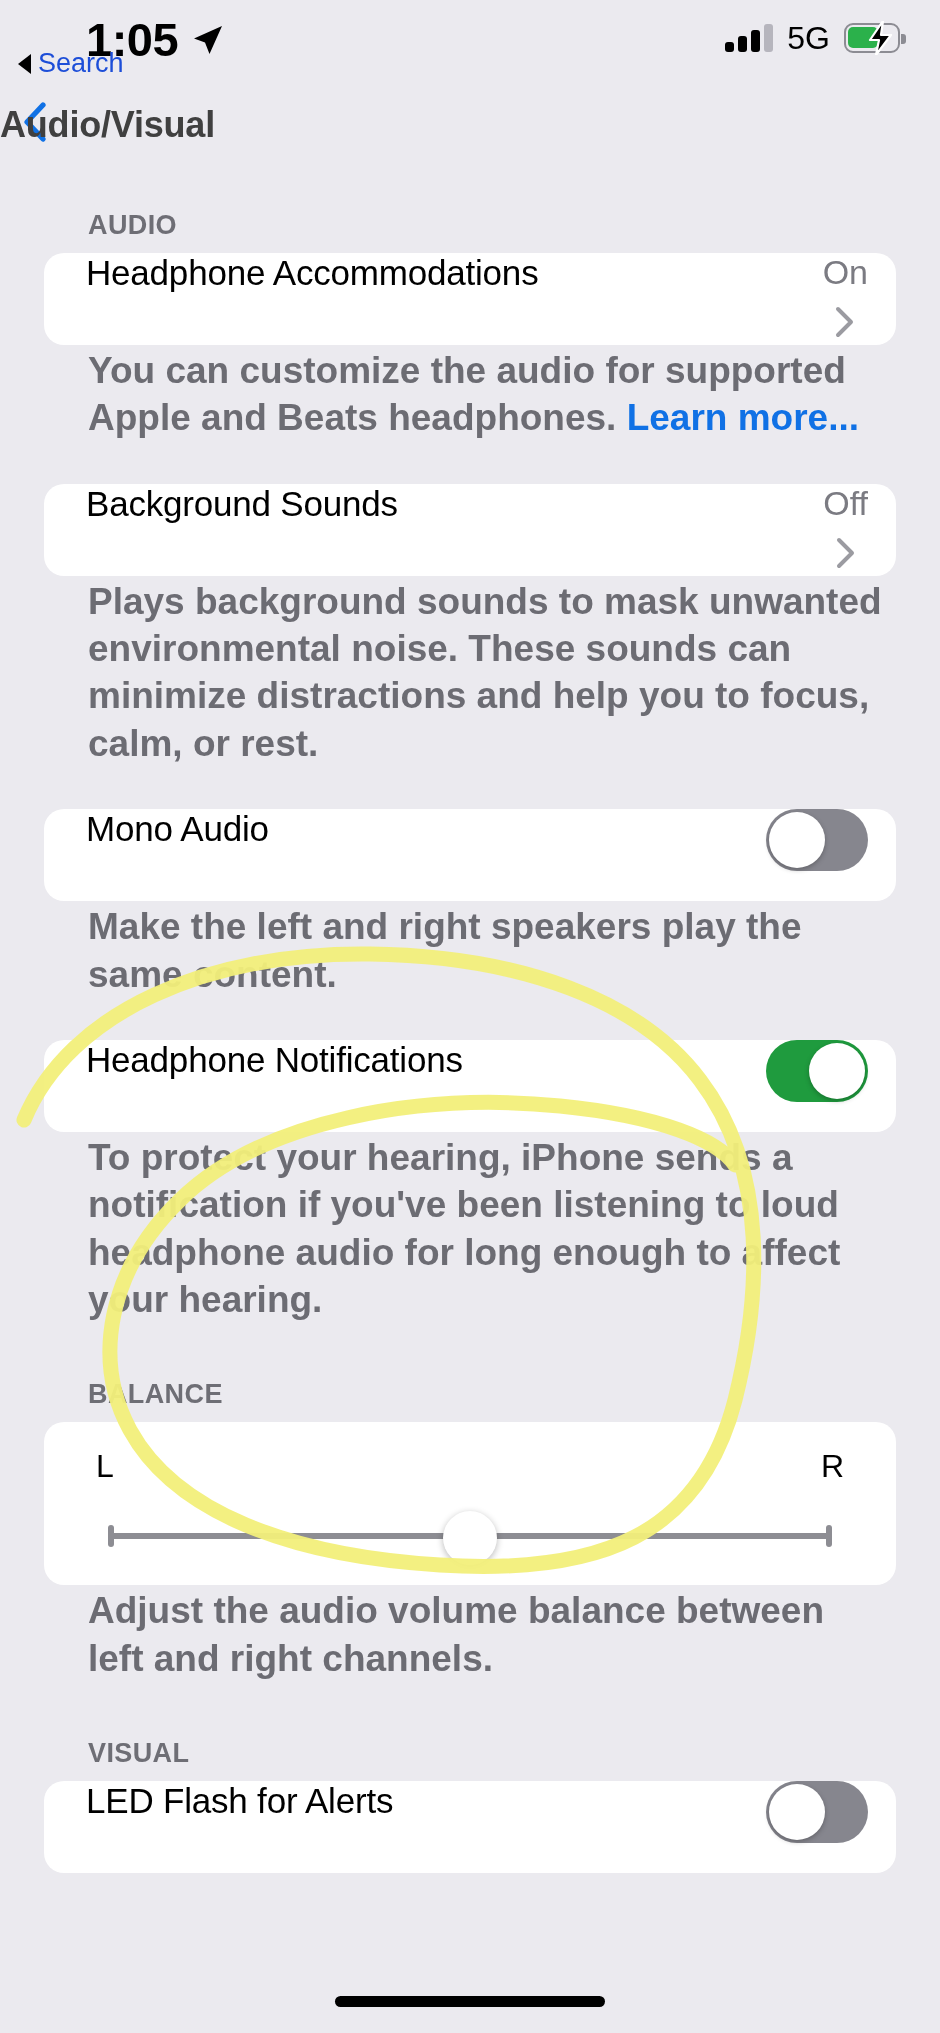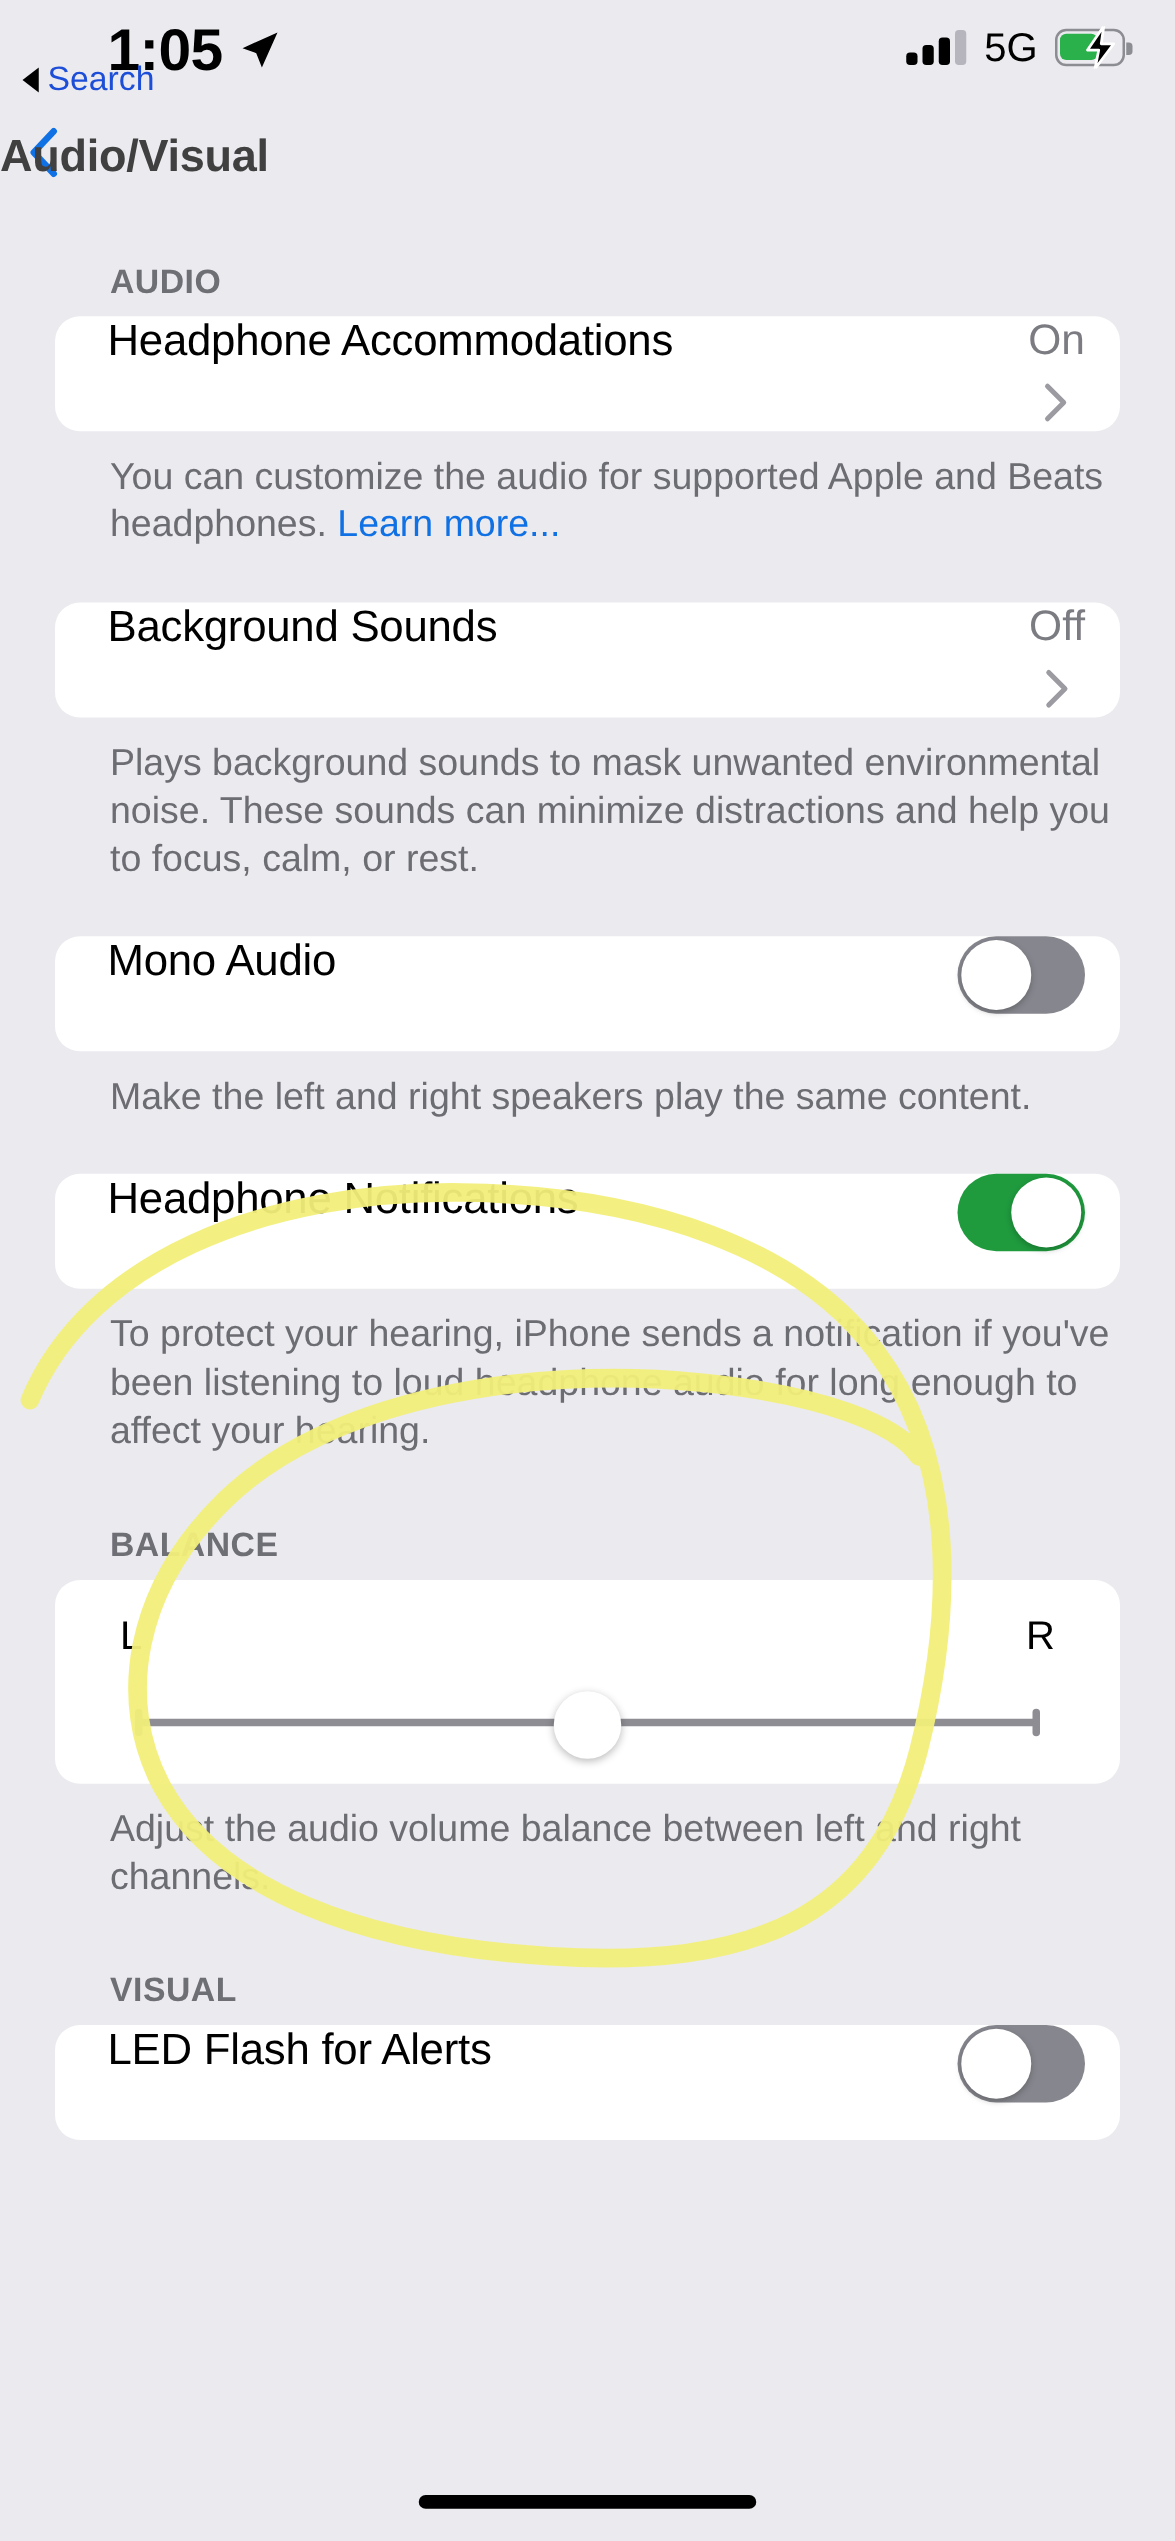--- a/index.html
+++ b/index.html
@@ -81,22 +81,22 @@
   .row {
     display:flex; align-items:flex-start; justify-content:space-between;
     padding:0 28px 0 42px; height:92px;
   }
   .row-label { font-size:35px; color:#000; font-weight:400; letter-spacing:-0.2px; }
   .row-right { display:flex; align-items:center; gap:14px;flex-direction:column; }
   .row-value { font-size:34px; color:#7b7b82; font-weight:400; }
   .chev-right { width:20px; height:32px; }
 
   .footnote {
-    padding:18px 52px 0 88px;
-    font-size:30px; line-height:1.28; color:#6c6c73; font-weight:400;
+    padding:2px 52px 0 88px;
+    font-size:37px; line-height:1.28; color:#6c6c73; font-weight:700;
   }
   .footnote a { color:#1071e5; text-decoration:none; }
   .gap { height:42px; }
   .gap-lg { height:56px; }
 
   
   .toggle {
     position:relative; width:102px; height:62px; border-radius:31px;
     background:#86868e; flex:none; cursor:pointer;
   }

